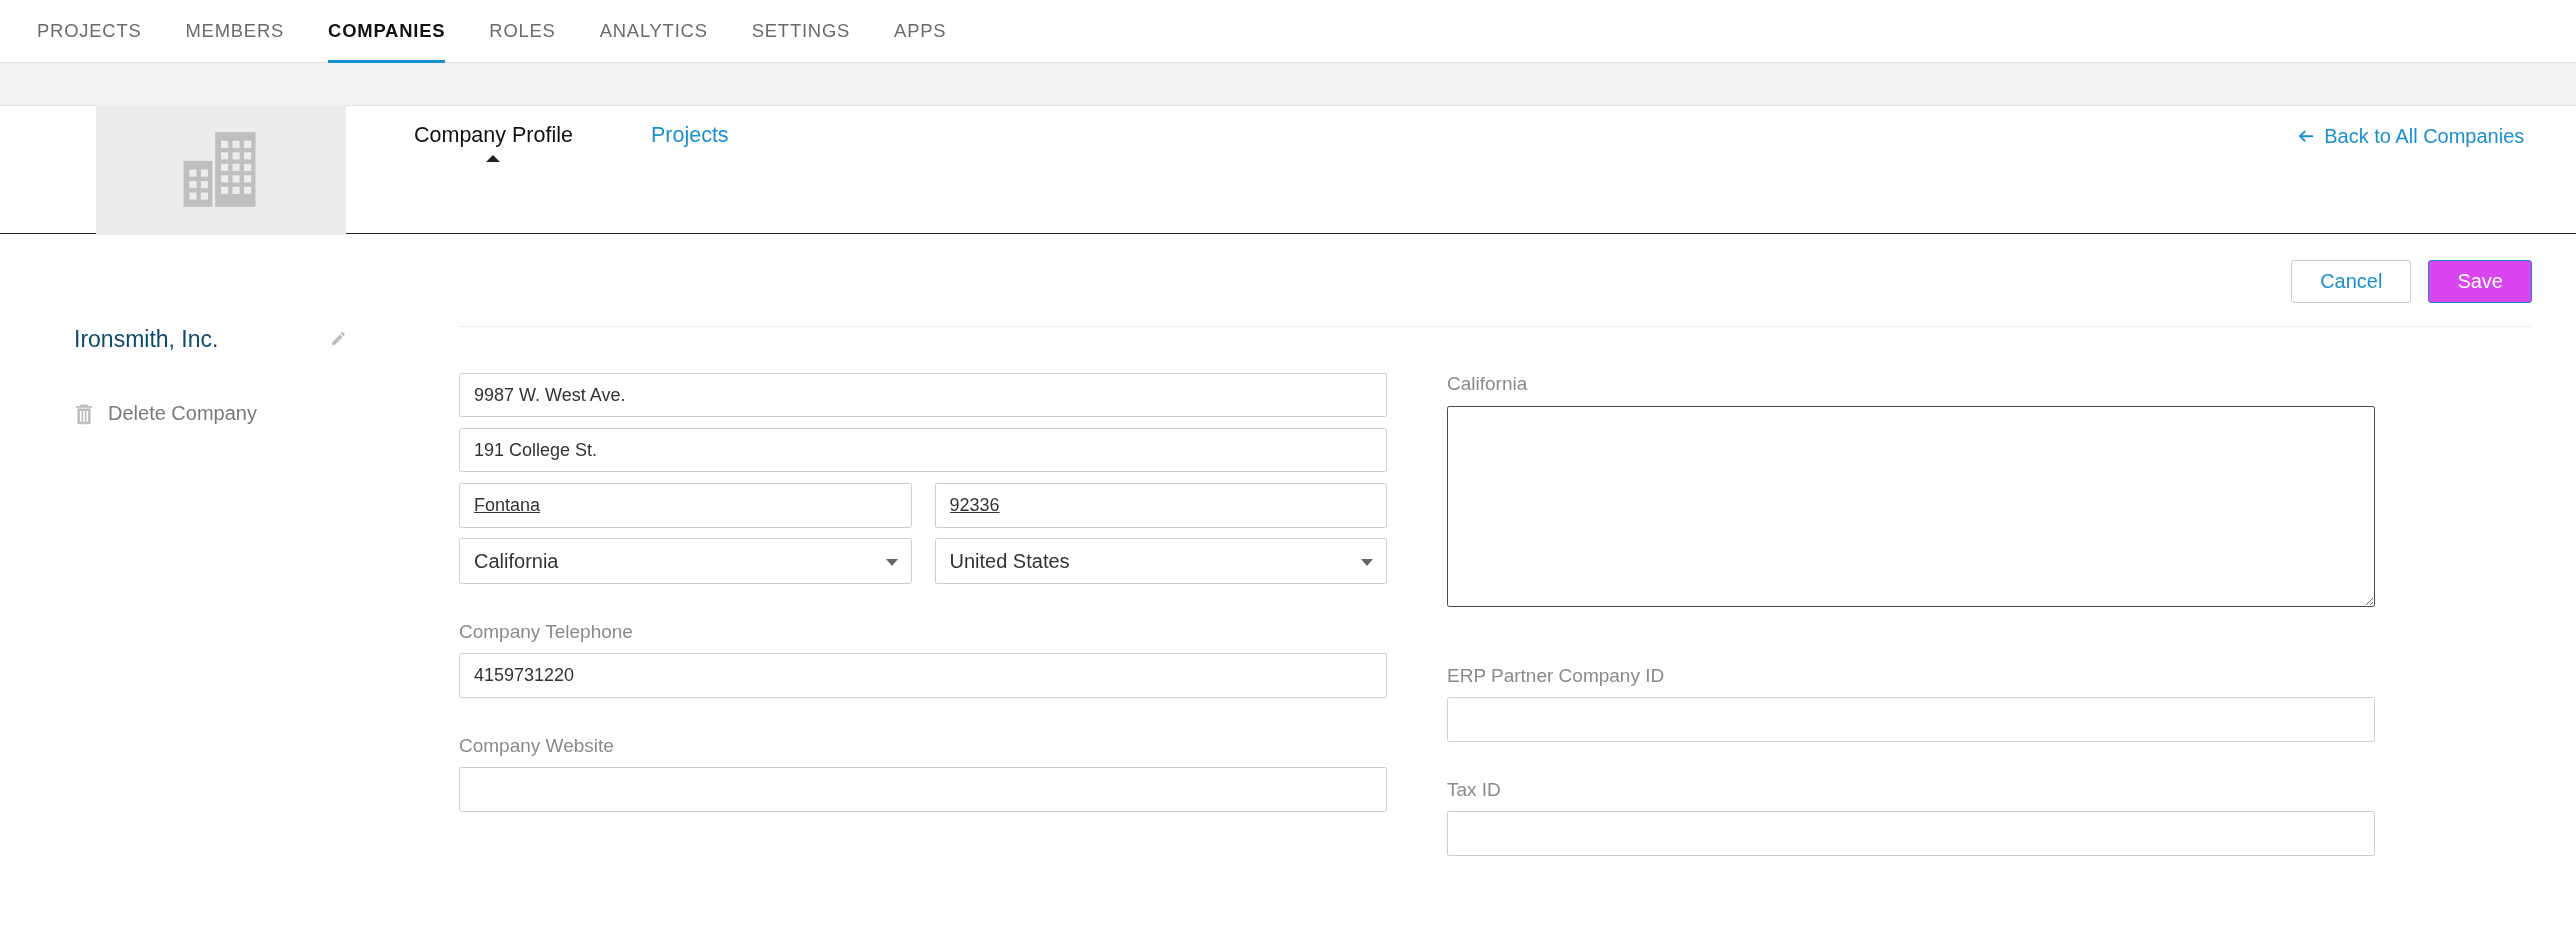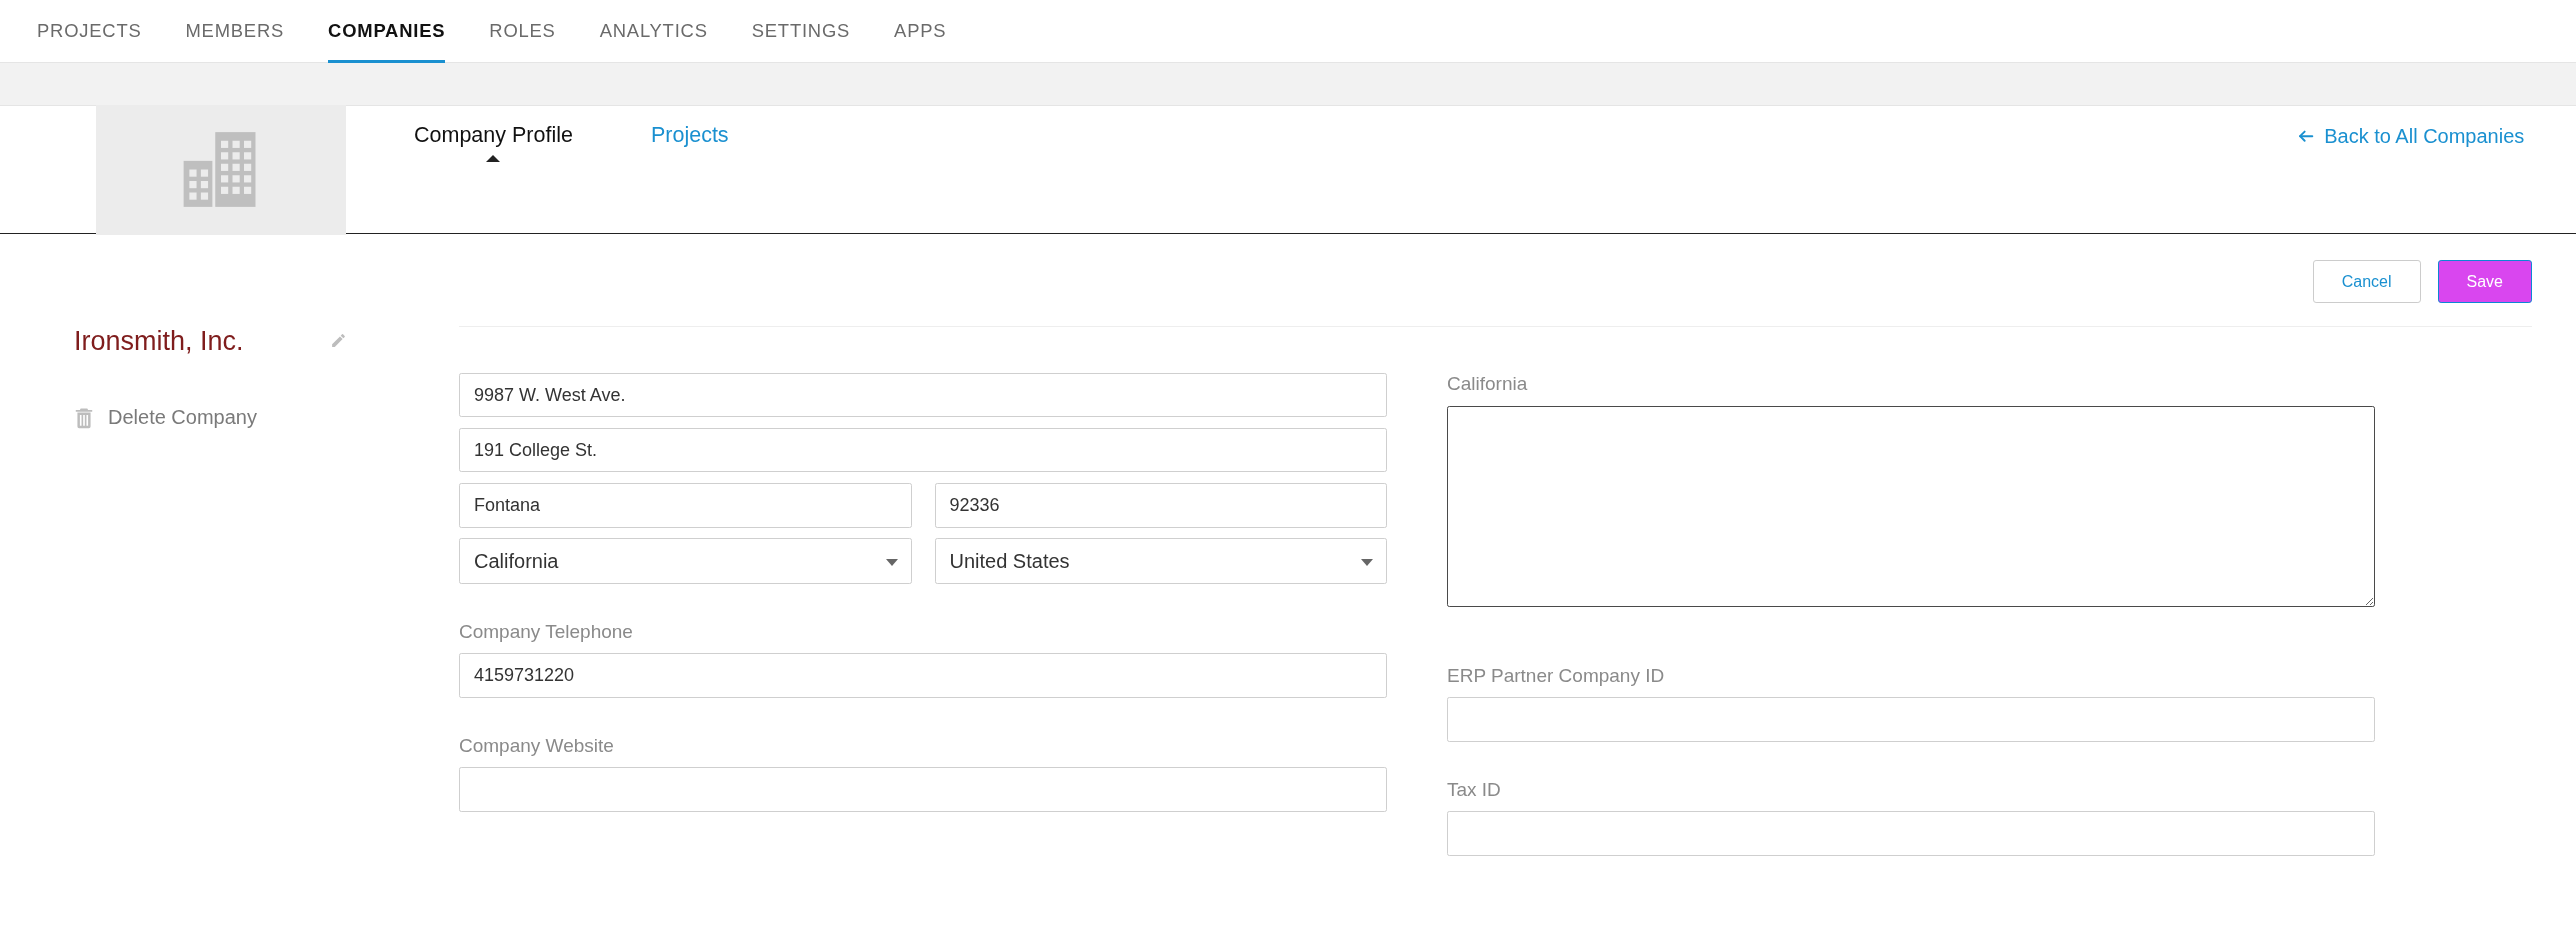--- a/index.html
+++ b/index.html
@@ -112,22 +112,22 @@
     margin-top: -1.5px;
   }
   .logo-plate svg { width: 92px; height: 77px; fill: #bfbfbf; }
   .company-name-row {
     display: flex;
     align-items: center;
     justify-content: space-between;
     margin-top: 92px;
   }
   .company-name {
-    font-size: 27px;
-    color: #7f1d1d;
+    font-size: 23px;
+    color: #0c4a6e;
   }
   .edit-icon svg { width: 17px; height: 17px; fill: #bdbdbd; }
   .delete-row {
     display: flex;
     align-items: center;
     gap: 14px;
     margin-top: 49px;
     color: #7a7a7a;
     font-size: 20px;
     cursor: pointer;
@@ -141,21 +141,21 @@
   .action-row {
     display: flex;
     justify-content: flex-end;
     gap: 17px;
     padding: 26px 0 23px 0;
     border-bottom: 0.8px solid #eee;
   }
   .btn {
     height: 43px;
     padding: 0 28px;
-    font-size: 16px;
+    font-size: 20px;
     border-radius: 3.1px;
     border: 0.8px solid #ccc;
     background: #fff;
     color: #1a90d0;
     cursor: pointer;
   }
   .btn.primary {
     background: #d946ef;
     border-color: #0d87d4;
     color: #fff;
@@ -185,20 +185,21 @@
   }
   textarea.desc {
     height: 201px;
     resize: both;
     border-color: #4a4a4a;
   }
   .row2 {
     display: flex;
     gap: 23px;
     margin-top: 10.7px;
+    text-decoration: underline;
   }
   .row2 > * { flex: 1; }
   .stack > input { margin-top: 10.7px; }
   .stack > input:first-child { margin-top: 0; }
   .select-wrap {
     position: relative;
   }
   .select-wrap select, .select-wrap .pseudo-select {
     width: 100%;
     font-size: 20px;

